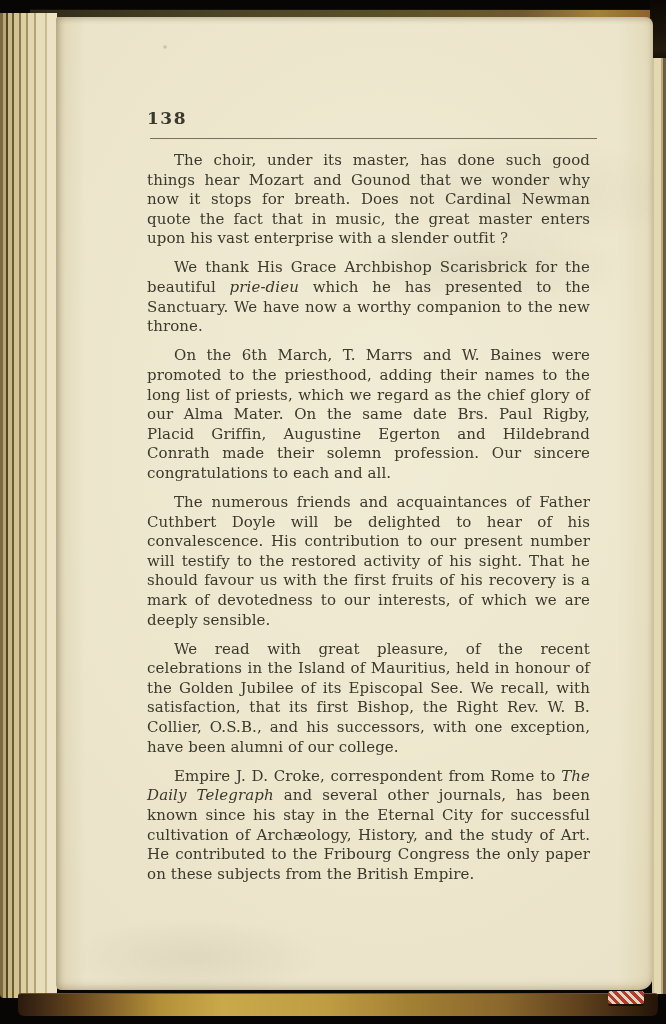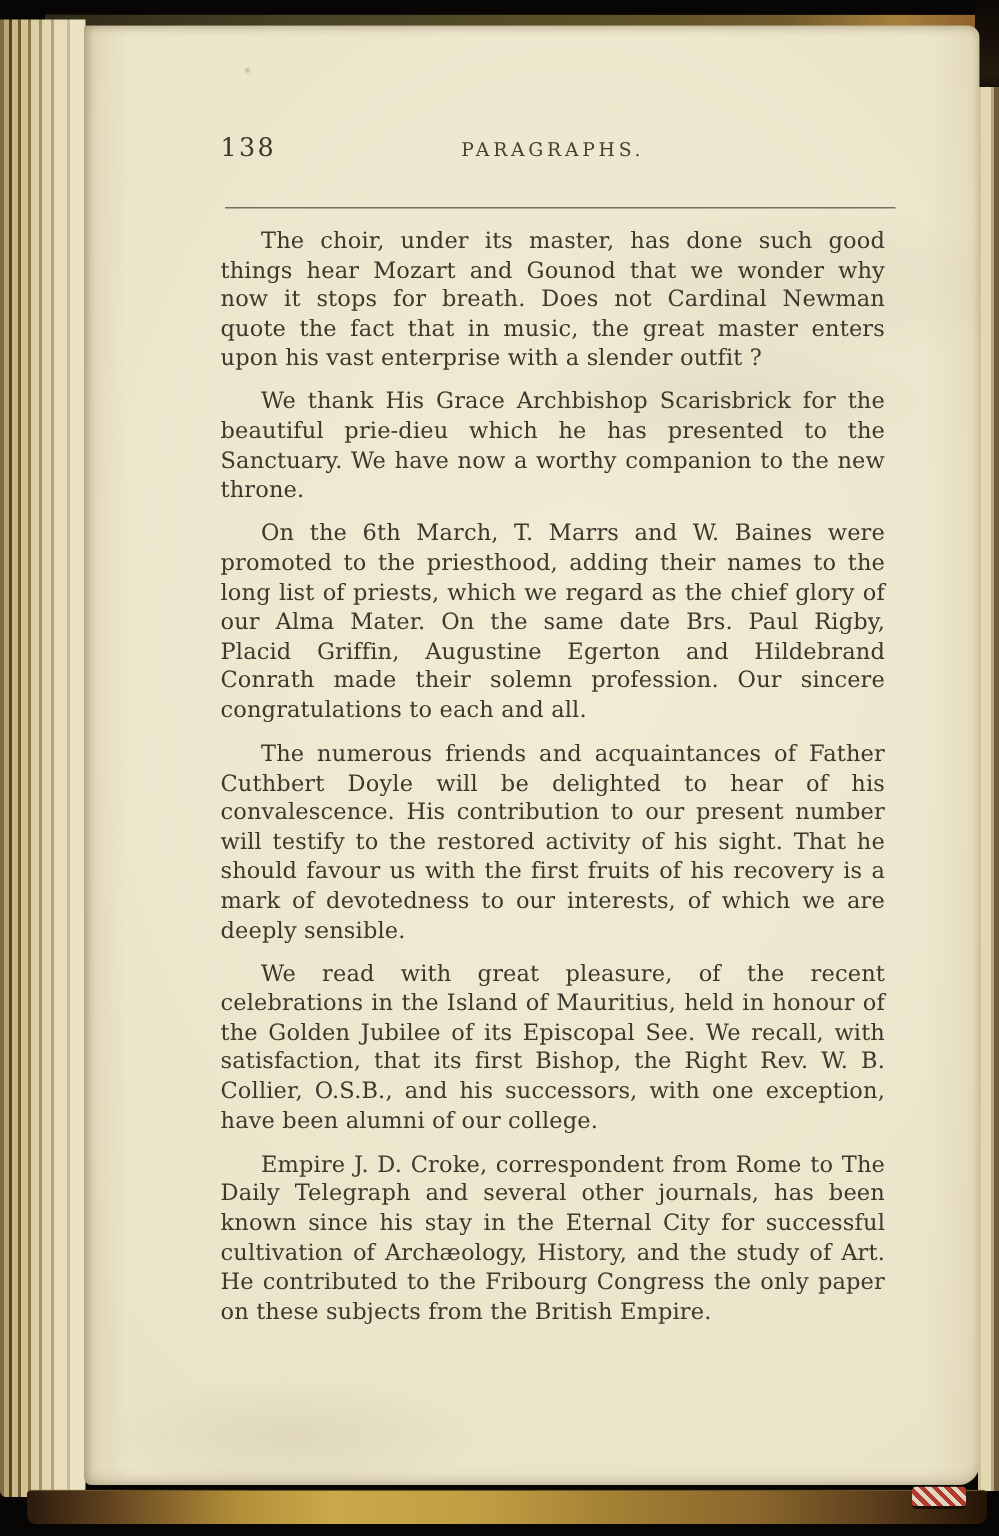--- a/index.html
+++ b/index.html
@@ -66,22 +66,23 @@
   .page::before{ 
     content:"";position:absolute;inset:0;pointer-events:none;
     background:
       radial-gradient(ellipse 200px 60px at 430px 250px,rgba(120,108,74,.09),transparent 70%),
       radial-gradient(ellipse 220px 80px at 470px 175px,rgba(120,108,74,.07),transparent 70%),
       radial-gradient(ellipse 180px 55px at 140px 940px,rgba(130,114,82,.10),transparent 70%),
       radial-gradient(circle 3px at 109px 30px,rgba(90,80,55,.35),transparent 80%);
     border-radius:inherit;
   }
   .page-header{
-    position:absolute;left:91px;right:63px;top:72px;height:24px;
+    position:absolute;left:91px;right:63px;top:91px;height:24px;
     color:var(--ink);
+    font-weight:bold;
   }
   .page-number{
     position:absolute;left:0;top:0;
     font-size:17px;letter-spacing:1.5px;
   }
   .running-title{
     position:absolute;left:0;right:0;top:3px;
     text-align:center;
     font-size:12.5px;letter-spacing:2.5px;
     color:#45412f;
@@ -97,34 +98,33 @@
   }
   p.para{
     margin:0;
     text-indent:27px;
     text-align:justify;
     font-size:15px;
     line-height:19.6px;
     letter-spacing:.1px;
   }
   p.para + p.para{margin-top:9.5px;}
-  .italic{}
+  .italic{font-style:italic;}
 </style>
 </head>
 <body>
 
 <div class="top-edge"></div>
 <div class="left-stack"></div>
 <div class="right-top-dark"></div>
 <div class="right-fore-edge"></div>
 
 <div class="page">
   <div class="page-header">
     <span class="page-number">138</span>
-    <span class="running-title">PARAGRAPHS.</span>
   </div>
   <div class="header-rule"></div>
   <div class="paragraphs">
       <p class="para"><span>The choir, under its master, has done such good things hear Mozart and Gounod that we wonder why now it stops for breath. Does not Cardinal Newman quote the fact that in music, the great master enters upon his vast enterprise with a slender outfit ?</span></p>
       <p class="para"><span>We thank His Grace Archbishop Scarisbrick for the beautiful </span><span class="italic">prie-dieu</span><span> which he has presented to the Sanctuary. We have now a worthy companion to the new throne.</span></p>
       <p class="para"><span>On the 6th March, T. Marrs and W. Baines were promoted to the priesthood, adding their names to the long list of priests, which we regard as the chief glory of our Alma Mater. On the same date Brs. Paul Rigby, Placid Griffin, Augustine Egerton and Hildebrand Conrath made their solemn profession. Our sincere congratulations to each and all.</span></p>
       <p class="para"><span>The numerous friends and acquaintances of Father Cuthbert Doyle will be delighted to hear of his convalescence. His contribution to our present number will testify to the restored activity of his sight. That he should favour us with the first fruits of his recovery is a mark of devotedness to our interests, of which we are deeply sensible.</span></p>
       <p class="para"><span>We read with great pleasure, of the recent celebrations in the Island of Mauritius, held in honour of the Golden Jubilee of its Episcopal See. We recall, with satisfaction, that its first Bishop, the Right Rev. W. B. Collier, O.S.B., and his successors, with one exception, have been alumni of our college.</span></p>
       <p class="para"><span>Empire J. D. Croke, correspondent from Rome to </span><span class="italic">The Daily Telegraph</span><span> and several other journals, has been known since his stay in the Eternal City for successful cultivation of Archæology, History, and the study of Art. He contributed to the Fribourg Congress the only paper on these subjects from the British Empire.</span></p>
     </div>

